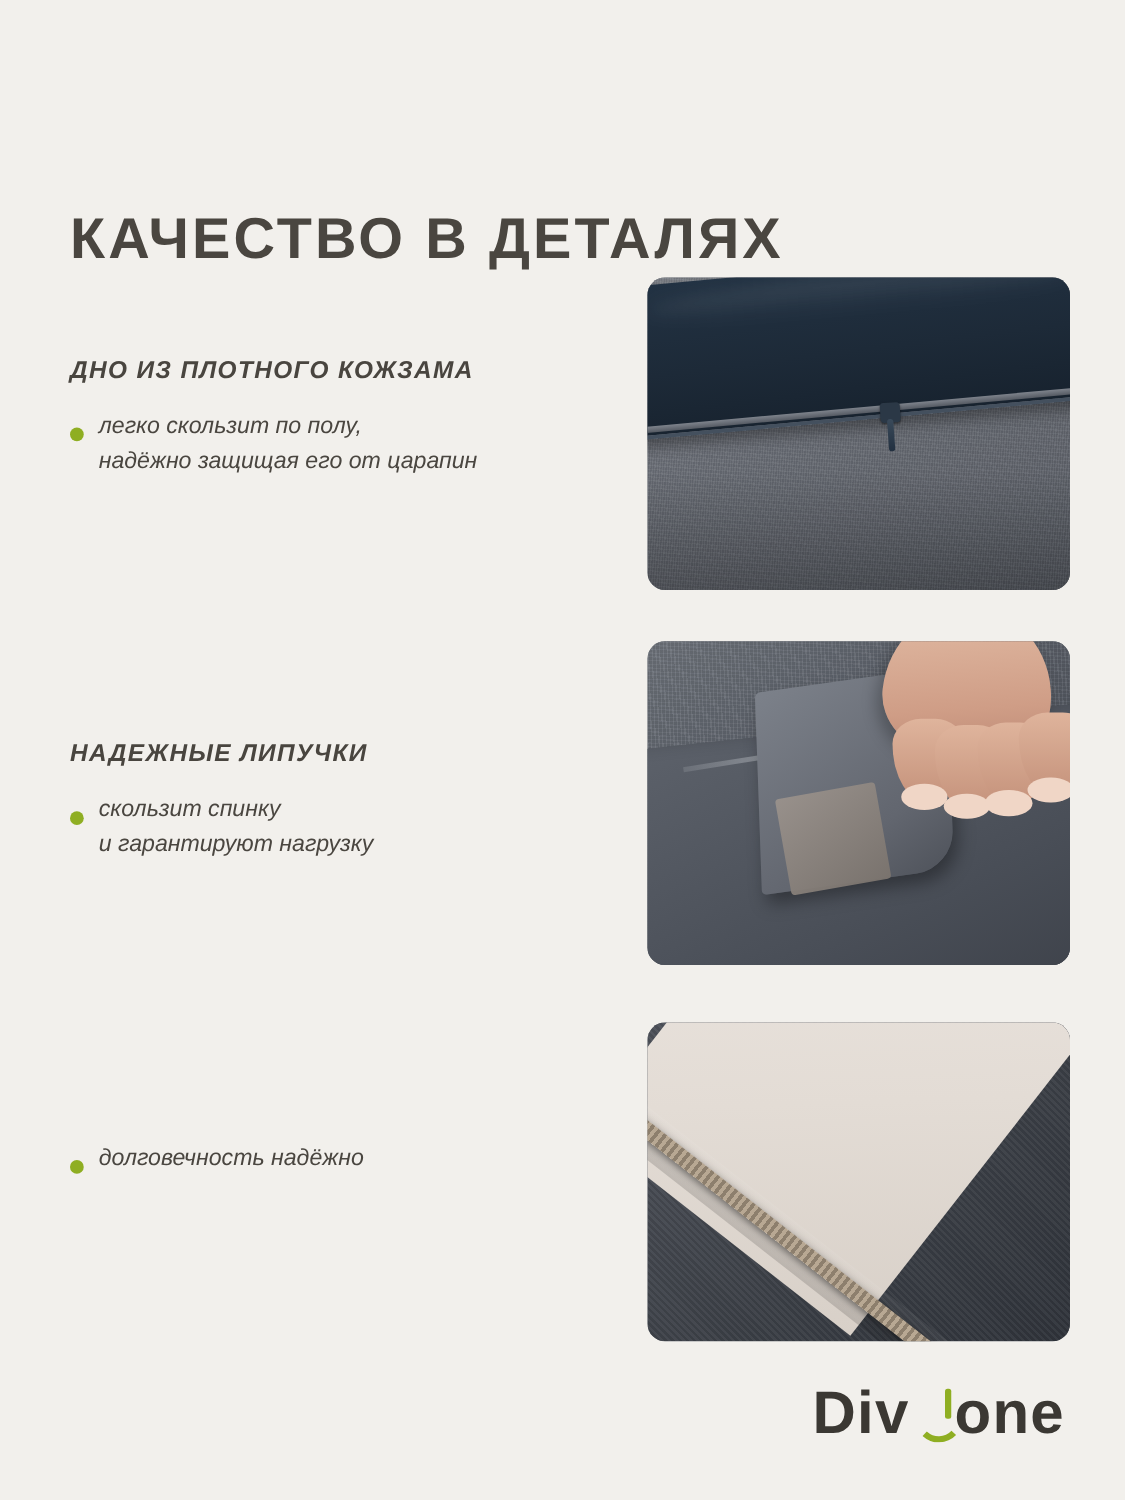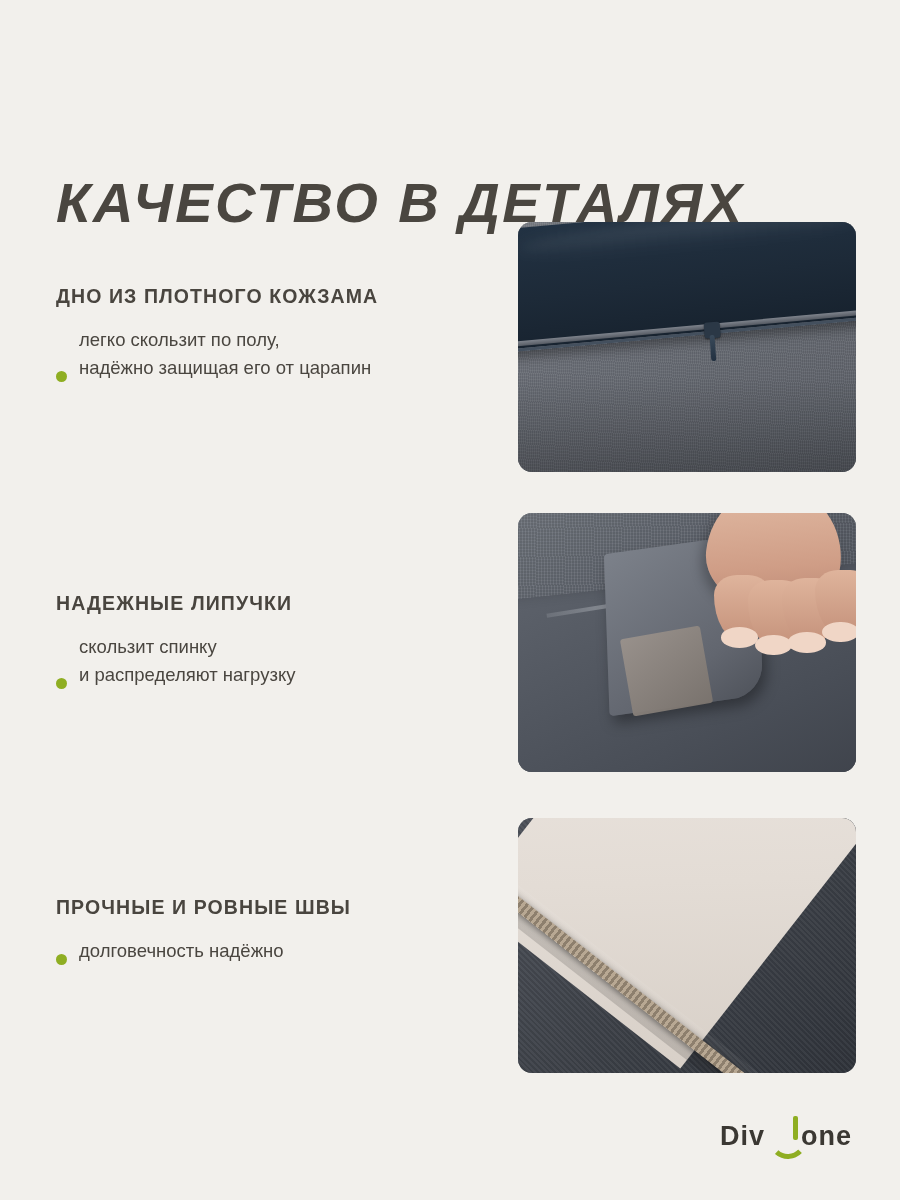--- a/index.html
+++ b/index.html
@@ -20,45 +20,45 @@
     position: relative;
     width: 900px;
     height: 1200px;
     box-sizing: border-box;
   }
 
   .title {
     position: absolute;
     left: 56px;
     top: 132px;
-    font-size: 56px;
+    font-size: 46px;
     font-weight: bold;
     letter-spacing: 2.5px;
     color: #4a4640;
     white-space: nowrap;
-    font-style: italic;
   }
 
   
   .feature {
     position: absolute;
     left: 56px;
     width: 430px;
+    font-style: italic;
   }
   .feature-heading {
     font-size: 19.5px;
     font-weight: bold;
     letter-spacing: 1.1px;
     color: #49453f;
     margin: 0 0 18px 0;
     white-space: nowrap;
   }
   .feature-body {
     display: flex;
-    align-items: flex-end;
+    align-items: flex-start;
     gap: 12px;
     margin-top: 16px;
   }
   .bullet-dot {
     width: 11px;
     height: 11px;
     border-radius: 50%;
     background: #8fae22;
     flex: 0 0 auto;
     margin-top: 16px;
@@ -286,21 +286,21 @@
   }
 
   
   .logo {
     position: absolute;
     right: 48px;
     bottom: 42px;
     display: flex;
     align-items: center;
     gap: 1px;
-    font-size: 27px;
+    font-size: 48px;
     font-weight: bold;
     letter-spacing: 1px;
     color: #3b3833;
   }
   .logo .smile-wrap {
     position: relative;
     width: 34px;
     height: 44px;
     display: inline-block;
   }
@@ -344,27 +344,26 @@
       </div>
     </div>
   </div>
 
   <div class="feature" id="feature-1">
     <div class="feature-heading">НАДЕЖНЫЕ ЛИПУЧКИ</div>
     <div class="feature-body">
       <div class="bullet-dot"></div>
       <div class="feature-text">
         <span>скользит спинку</span>
-        <span>и распределяют нагрузку</span>
+        <span>и гарантируют нагрузку</span>
       </div>
     </div>
   </div>
 
   <div class="feature" id="feature-2">
-    <div class="feature-heading">ПРОЧНЫЕ И РОВНЫЕ ШВЫ</div>
     <div class="feature-body">
       <div class="bullet-dot"></div>
       <div class="feature-text">
         <span>долговечность надёжно</span>
       </div>
     </div>
   </div>
 
   <div class="photo" id="photo-0">
     <div class="photo-inner">

